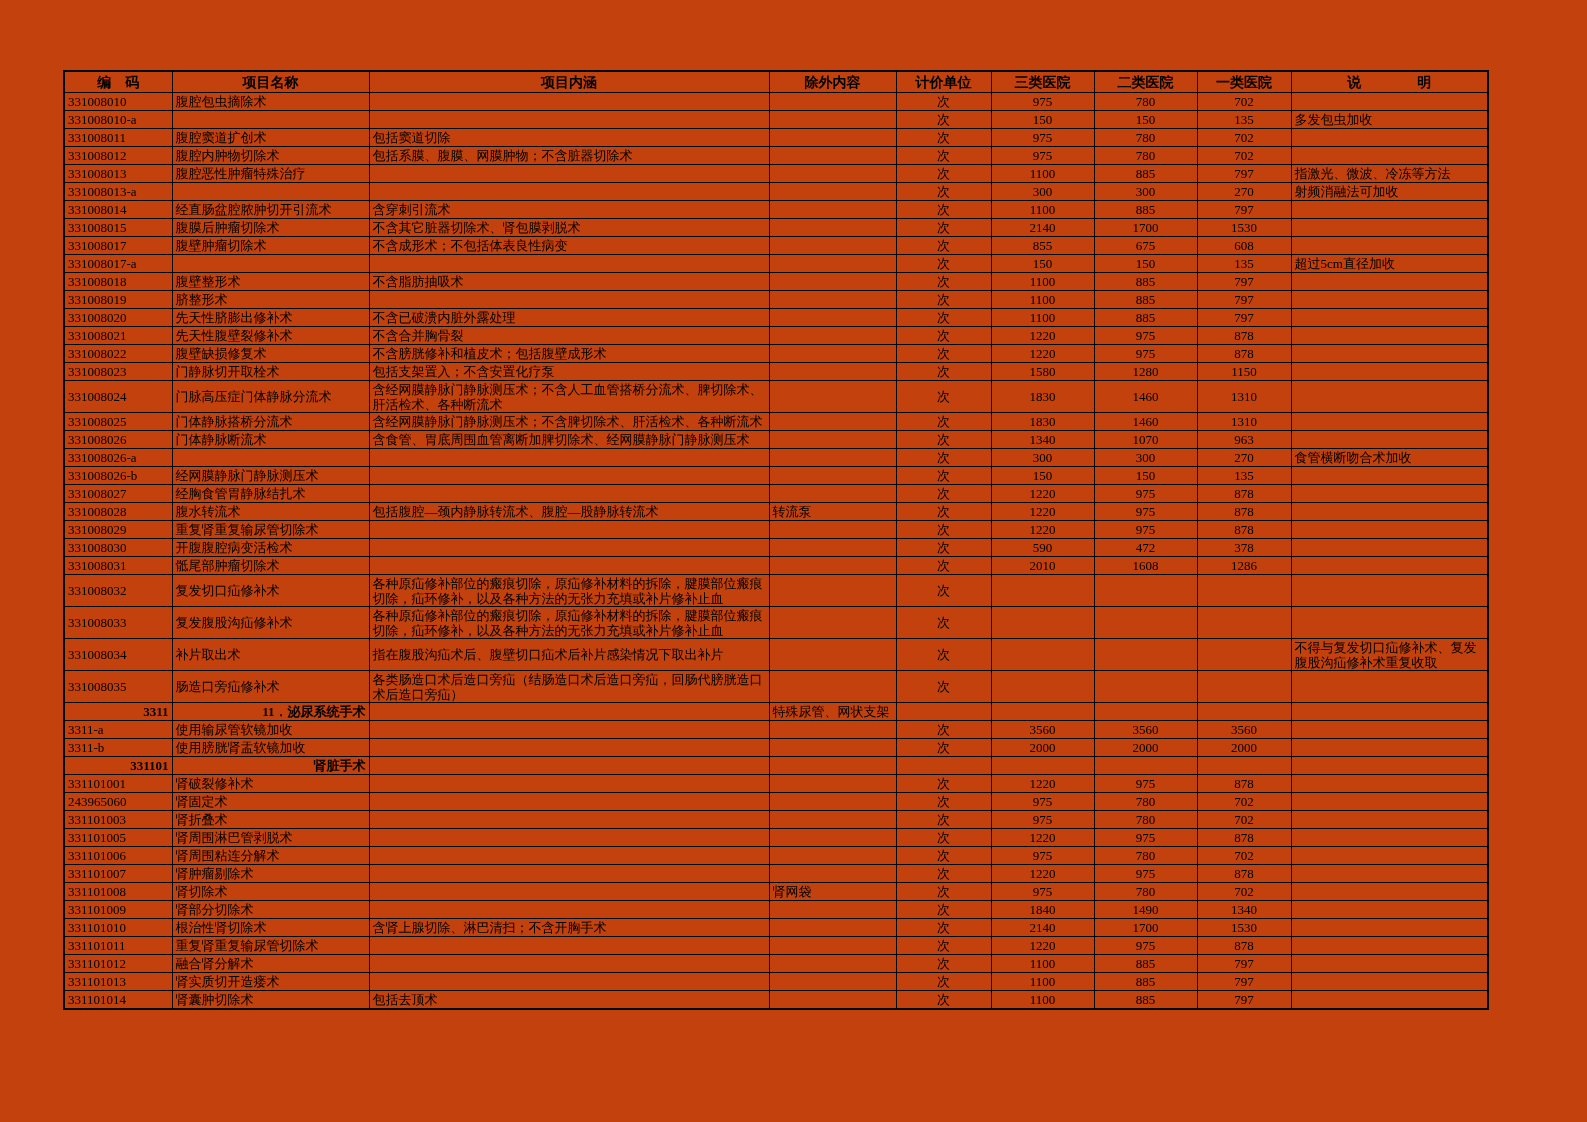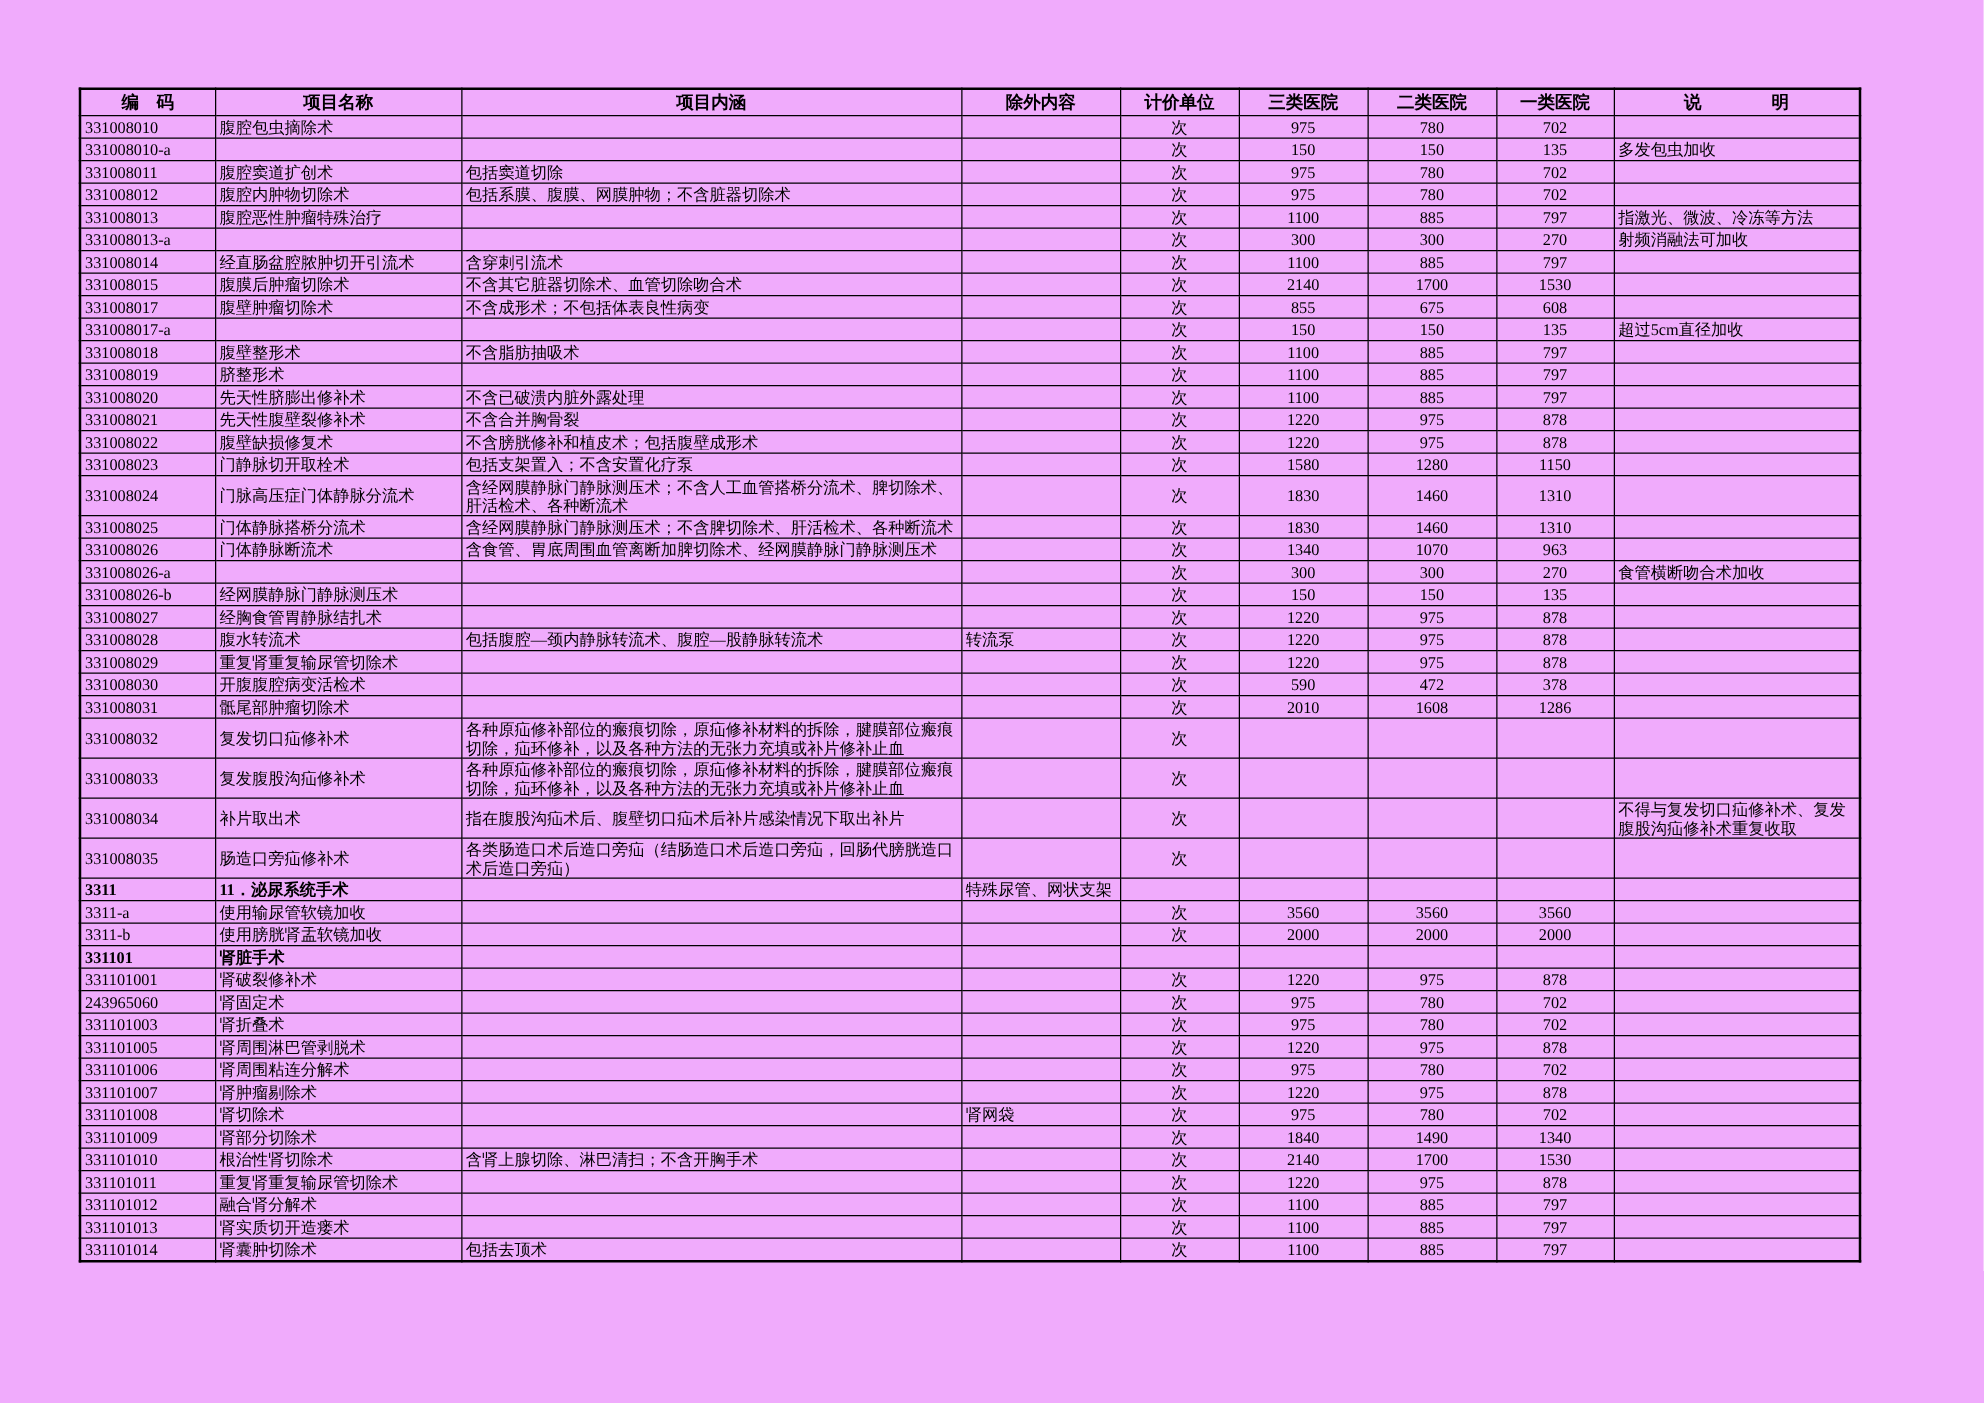--- a/index.html
+++ b/index.html
@@ -1,27 +1,27 @@
 <!DOCTYPE html>
 <html><head>
 <meta charset="utf-8">
 <style>
   html,body{margin:0;padding:0;background:#ffffff;overflow:hidden;}
-  .page{position:relative;width:1587px;height:1122px;background:#f0abfc;
+  .page{position:relative;width:1587px;height:1122px;background:#c2410c;
         font-family:"Liberation Serif","DejaVu Serif",serif;color:#000;}
   table.price{position:absolute;left:63px;top:70px;width:1424px;
         border-collapse:collapse;table-layout:fixed;border:2px solid #000;}
   th,td{border:1px solid #000;font-size:13px;line-height:15px;
         padding:0 3px;vertical-align:middle;overflow:hidden;
         word-break:break-all;}
   thead th{font-weight:bold;text-align:center;height:20px;font-size:14px;padding:0;}
   tbody tr{height:18px;}
   tbody tr.tall{height:32px;margin-left:28px;}
   td.center{text-align:center;padding:0;}
-  td.b{font-weight:bold;}
+  td.b{font-weight:bold;text-align:right;}
 </style>
 </head>
 <body>
 
 <div class="page">
   <table class="price">
     <colgroup>
         <col style="width: 108px;">
         <col style="width: 197px;">
         <col style="width: 400px;">
@@ -119,21 +119,21 @@
           <td></td>
           <td class="center">次</td>
           <td class="center">1100</td>
           <td class="center">885</td>
           <td class="center">797</td>
           <td></td>
         </tr>
         <tr>
           <td>331008015</td>
           <td>腹膜后肿瘤切除术</td>
-          <td>不含其它脏器切除术、血管切除吻合术</td>
+          <td>不含其它脏器切除术、肾包膜剥脱术</td>
           <td></td>
           <td class="center">次</td>
           <td class="center">2140</td>
           <td class="center">1700</td>
           <td class="center">1530</td>
           <td></td>
         </tr>
         <tr>
           <td>331008017</td>
           <td>腹壁肿瘤切除术</td>

